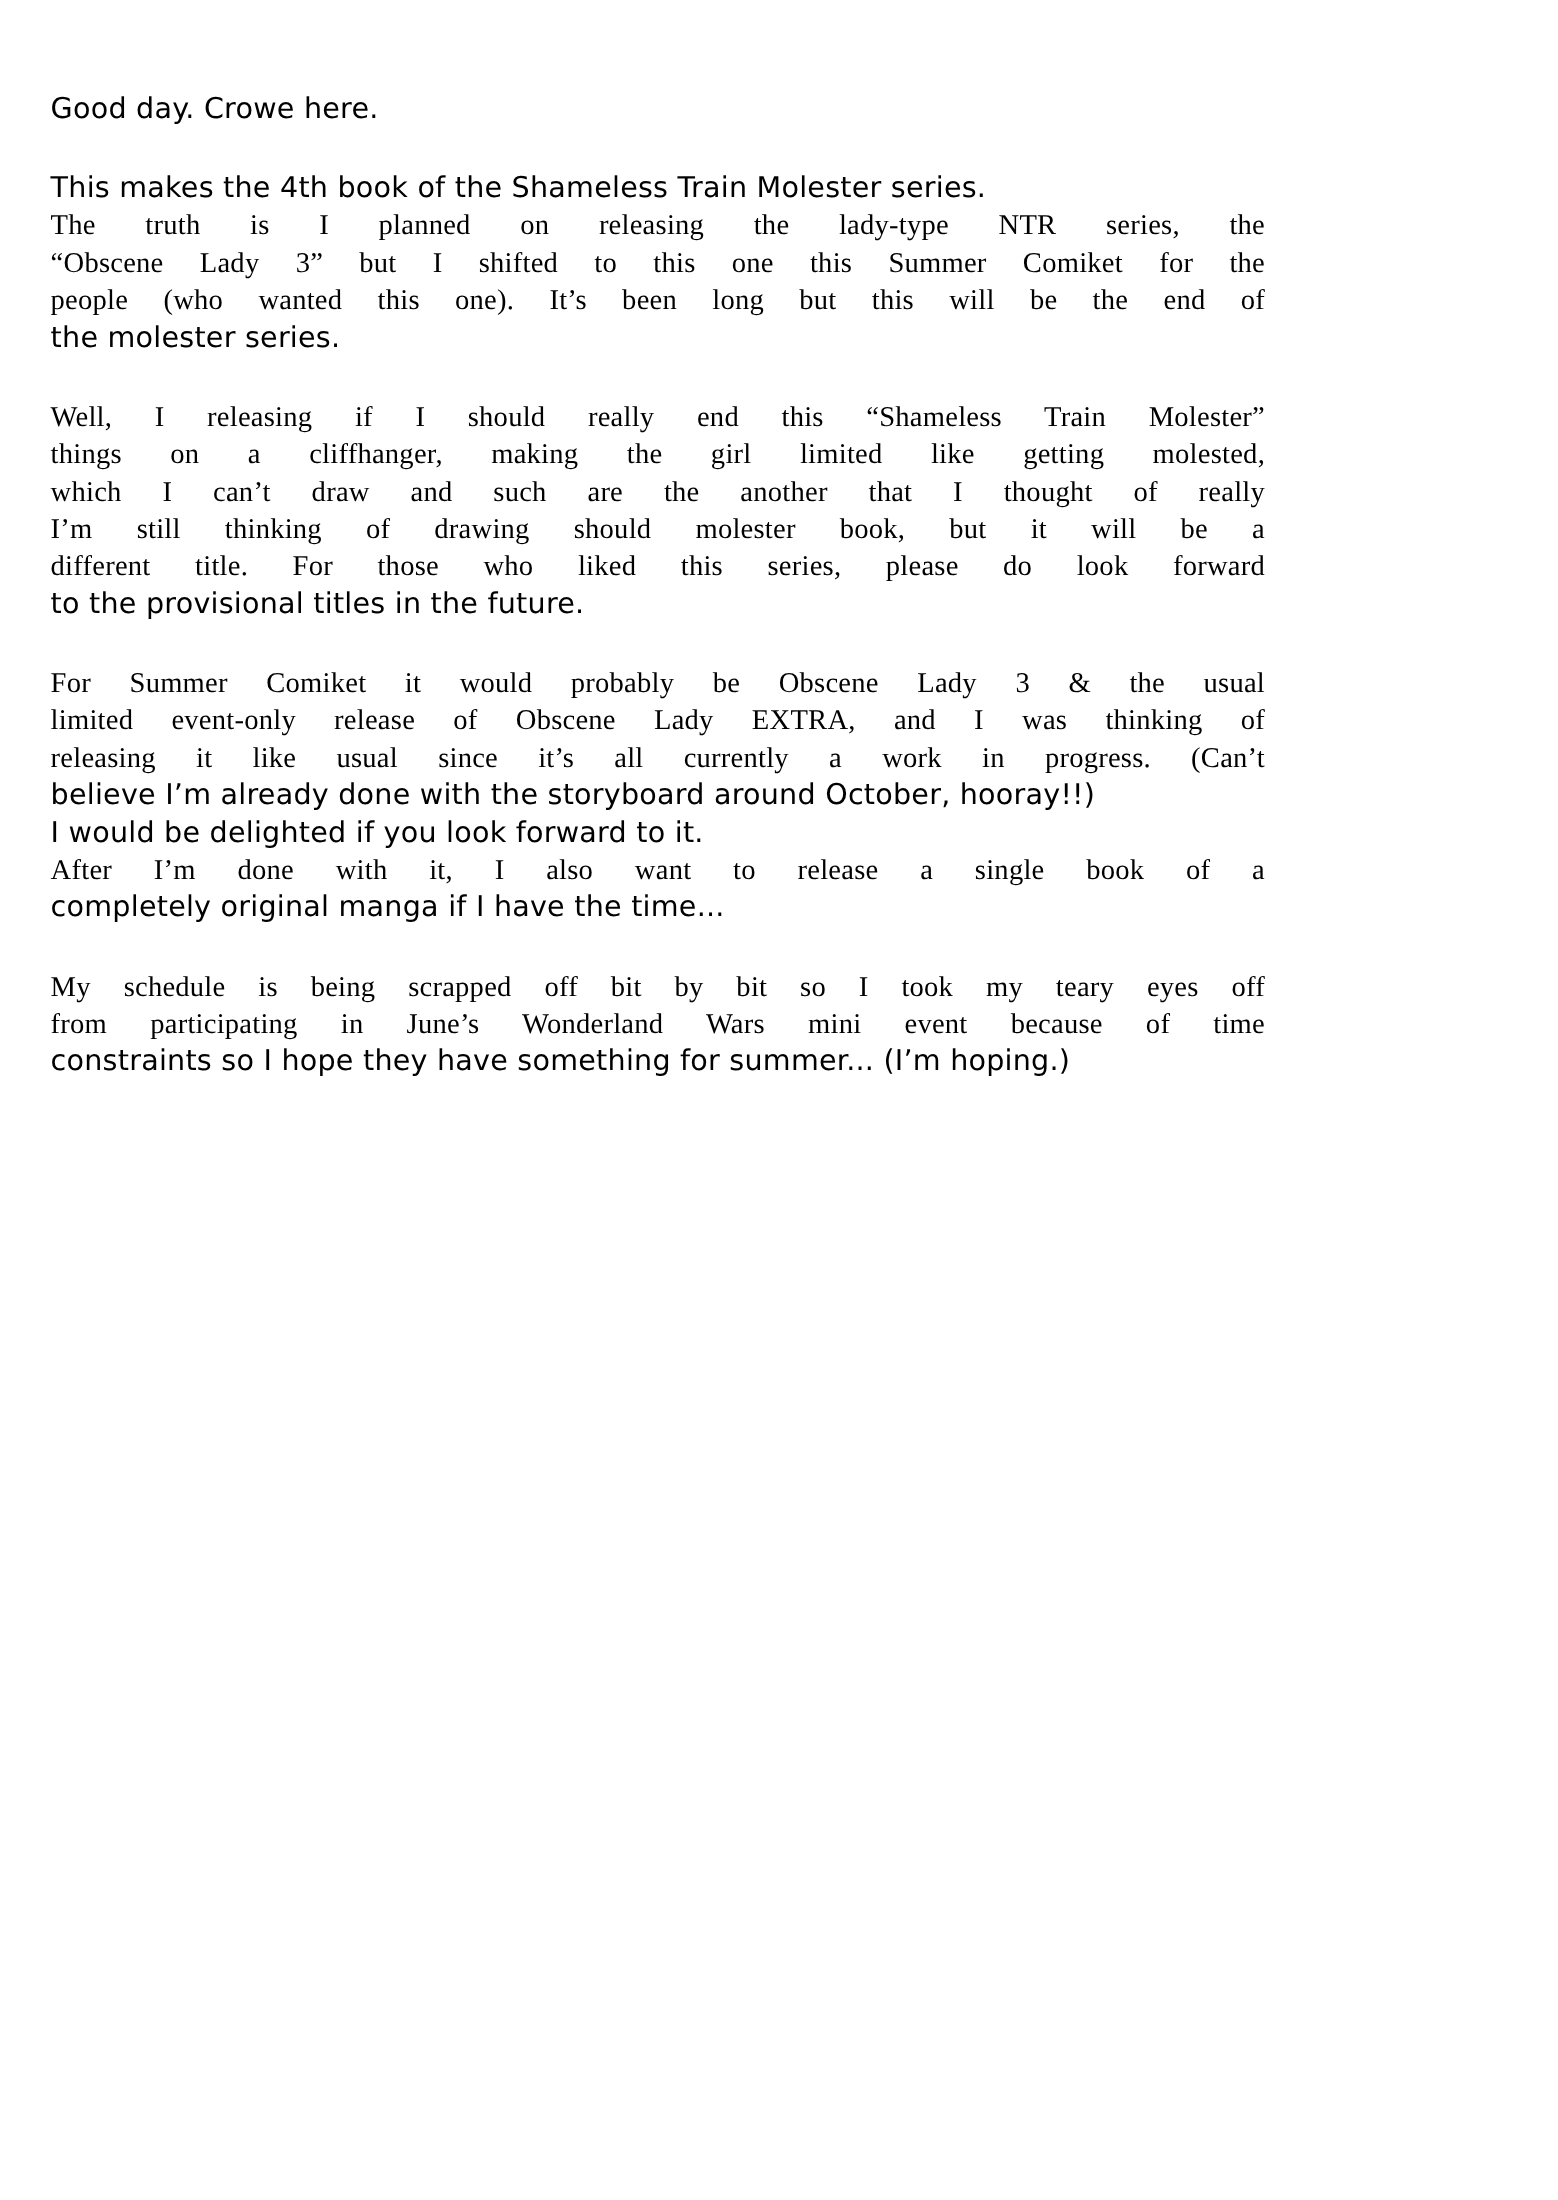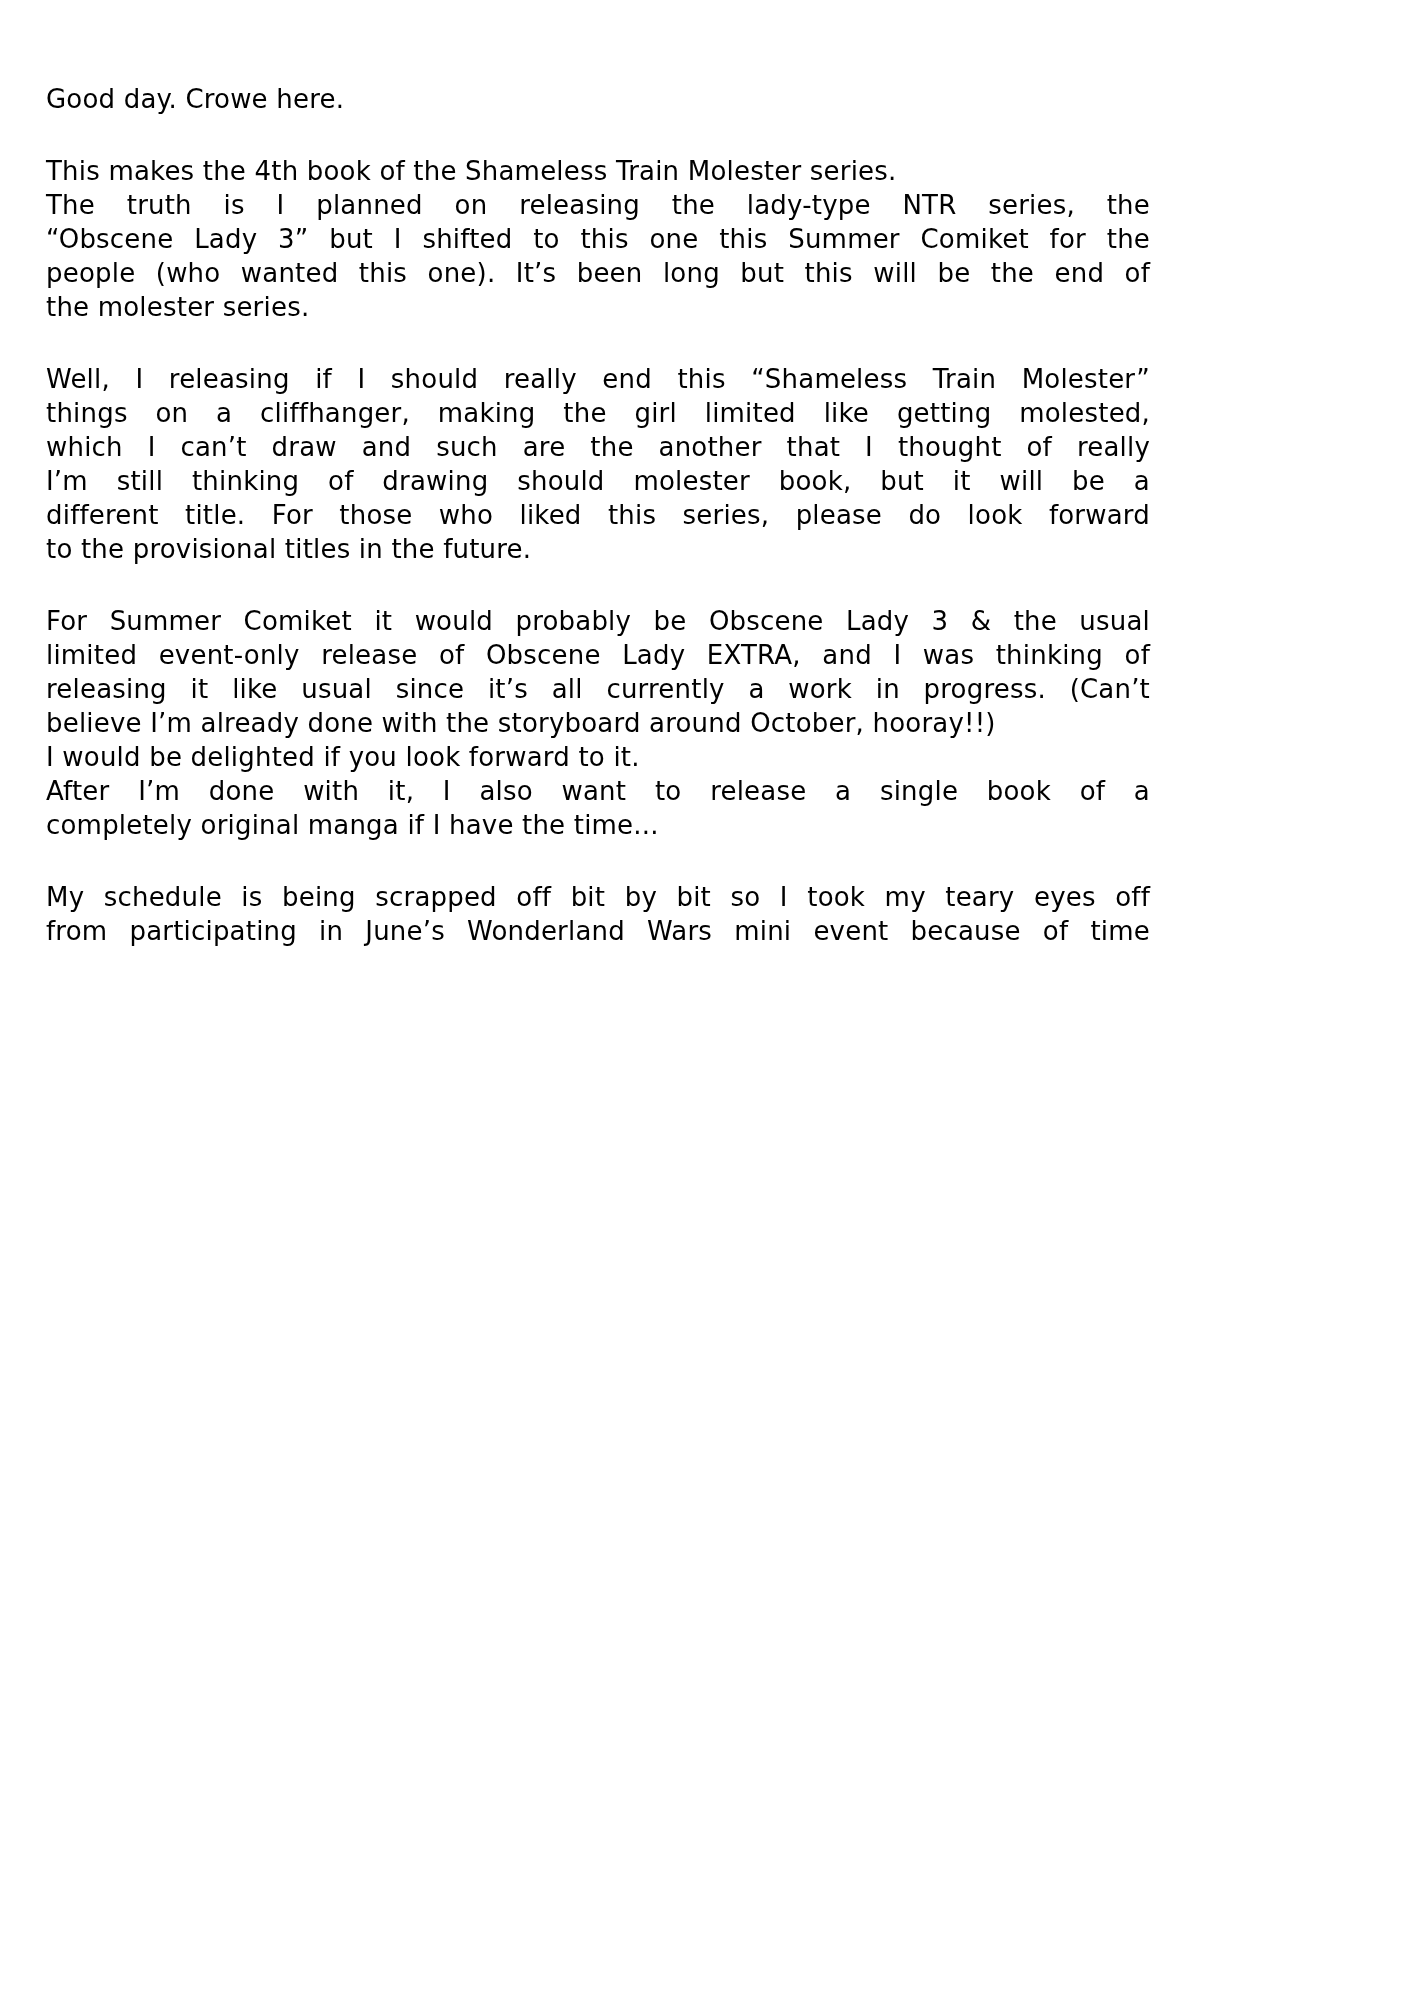--- a/index.html
+++ b/index.html
@@ -28,20 +28,21 @@
   .paragraph {
     margin: 0 0 38px 0;
   }
   .line {
     text-align: left;
     white-space: normal;
   }
   .line.j {
     text-align: justify;
     text-align-last: justify;
+    font-family: Liberation Serif, serif;
   }
 </style>
 </head>
 <body>
 
 <div class="page">
   <div class="text-block">
       <div class="paragraph">
         <div class="line">Good day. Crowe here.</div>
       </div>
@@ -65,15 +66,16 @@
         <div class="line j">limited event-only release of Obscene Lady EXTRA, and I was thinking of</div>
         <div class="line j">releasing it like usual since it’s all currently a work in progress. (Can’t</div>
         <div class="line">believe I’m already done with the storyboard around October, hooray!!)</div>
         <div class="line">I would be delighted if you look forward to it.</div>
         <div class="line j">After I’m done with it, I also want to release a single book of a</div>
         <div class="line">completely original manga if I have the time...</div>
       </div>
       <div class="paragraph">
         <div class="line j">My schedule is being scrapped off bit by bit so I took my teary eyes off</div>
         <div class="line j">from participating in June’s Wonderland Wars mini event because of time</div>
+        <div class="line">constraints so I hope they have something for summer... (I’m hoping.)</div>
       </div>
     </div>
 </div>
 
 </body></html>

